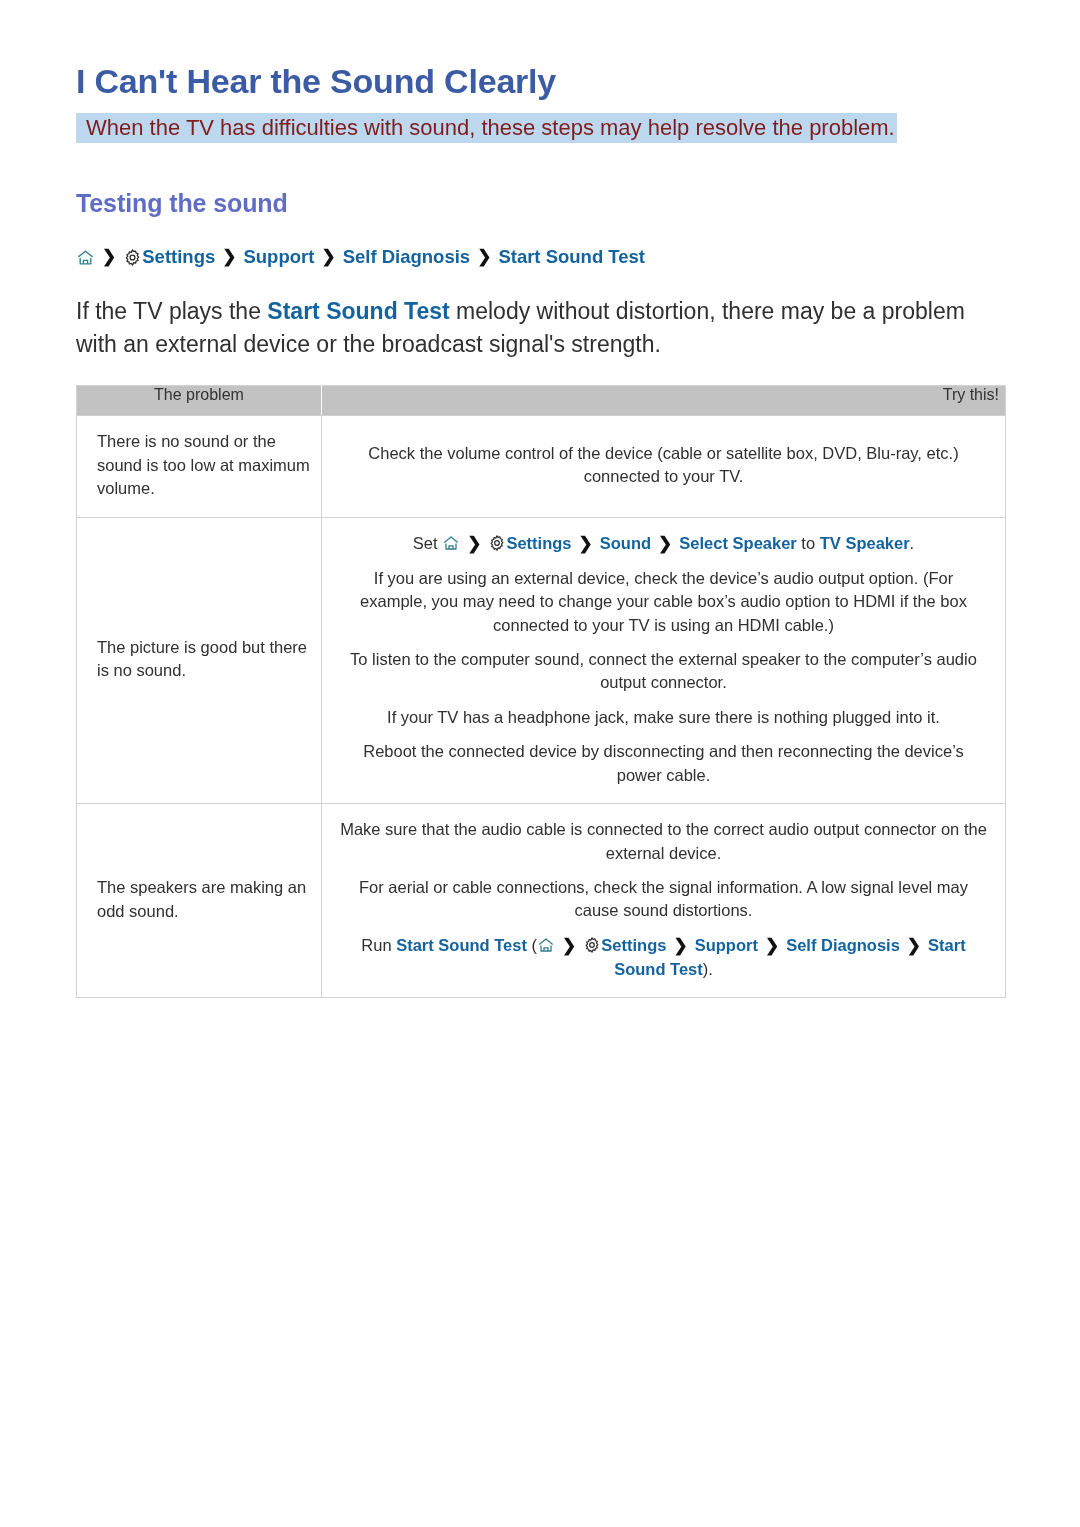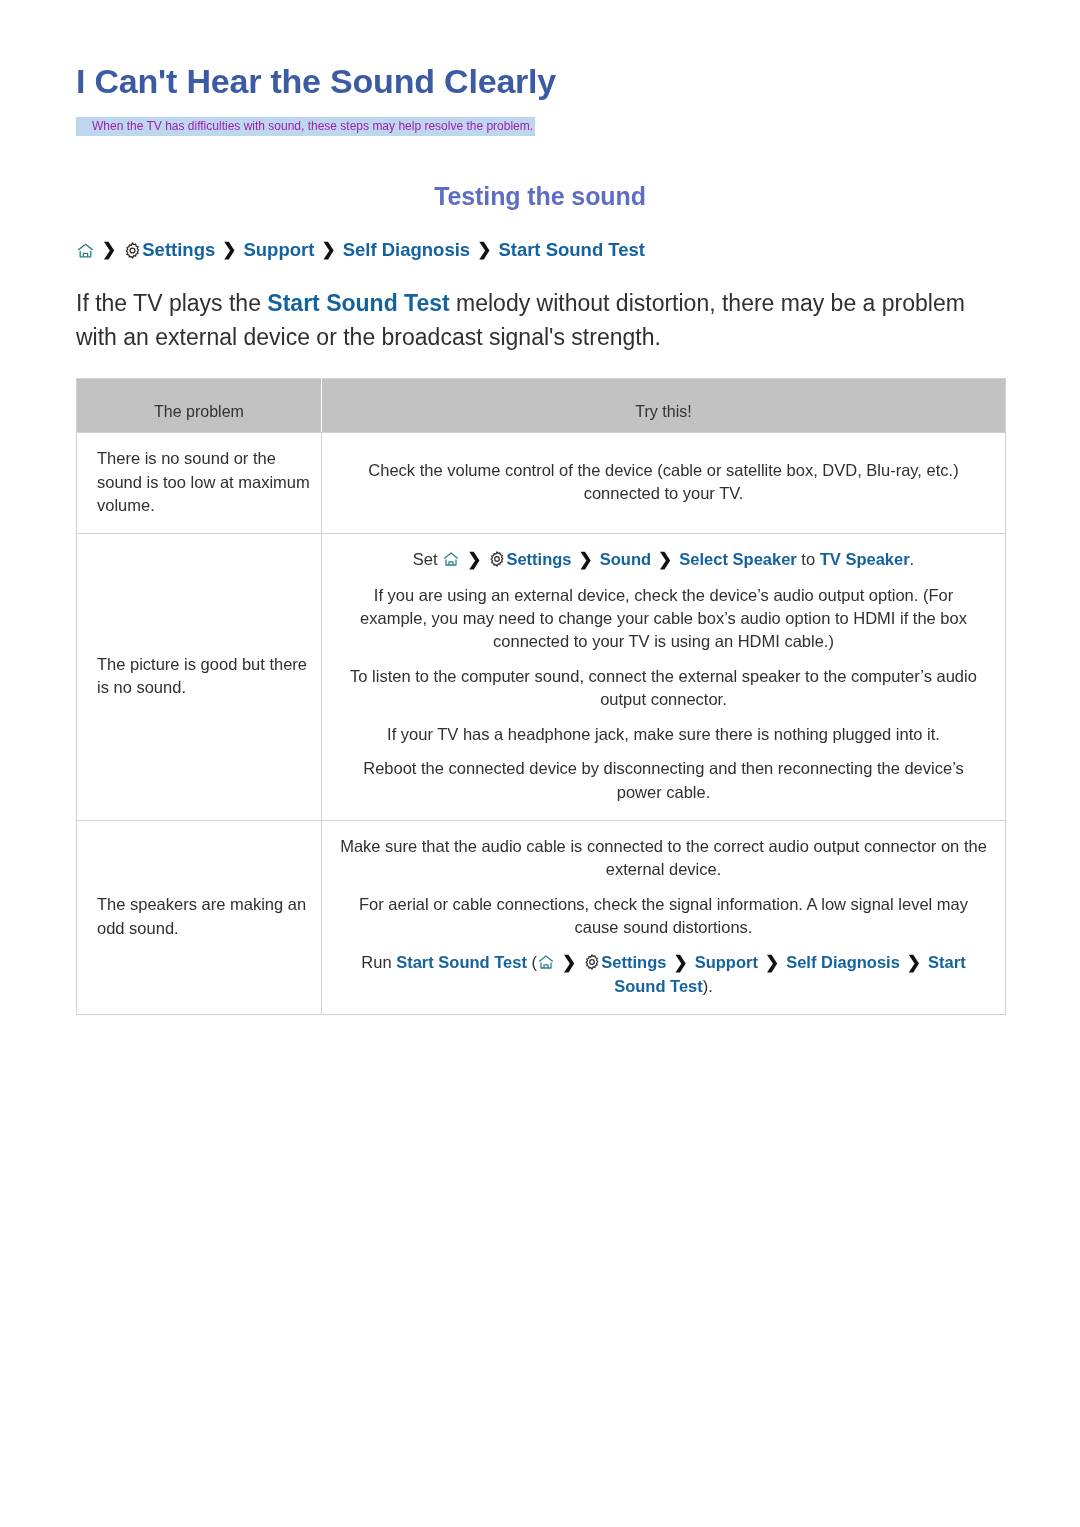--- a/index.html
+++ b/index.html
@@ -30,37 +30,36 @@
     font-weight: bold;
     letter-spacing: -0.2px;
     color: #3b5ca4;
     line-height: 1.15;
   }
   .doc-subtitle-wrap {
     margin-top: 14px;
     line-height: 1.2;
   }
   .doc-subtitle {
-    font-size: 12px;
-    color: #a21caf;
+    font-size: 22px;
+    color: #7f1d1d;
     background: #bdd7ee;
-    padding: 2px 2px 3px 16px;
+    padding: 2px 2px 3px 10px;
     box-decoration-break: clone;
     -webkit-box-decoration-break: clone;
   }
 
   
   .section-heading {
     margin: 0;
     padding-top: 48px;
     font-size: 25px;
     font-weight: bold;
     color: #5f6ec4;
     letter-spacing: -0.1px;
-    text-align: center;
   }
 
   
   .breadcrumb {
     margin-top: 28px;
     font-size: 18.5px;
     line-height: 1.2;
     white-space: nowrap;
     display: flex;
     align-items: center;
@@ -102,25 +101,25 @@
     border-collapse: collapse;
     table-layout: fixed;
     border: 1px solid #d2d2d2;
   }
   .tbl th {
     background: #c2c2c2;
     color: #333333;
     font-weight: normal;
     font-size: 16px;
     text-align: center;
-    padding: 24px 6px 11px 6px;
+    padding: 0 6px 11px 6px;
     border-right: 1px solid #ffffff;
     border-bottom: 1px solid #d2d2d2;
   }
-  .tbl th:last-child { border-right: none; }
+  .tbl th:last-child { border-right: none; text-align: right; }
   .tbl td {
     border-top: 1px solid #d2d2d2;
     border-right: 1px solid #d2d2d2;
     padding: 14px 18px 16px 18px;
     vertical-align: middle;
     font-size: 16.5px;
     line-height: 1.42;
     color: #303030;
   }
   .tbl td:last-child { border-right: none; }

